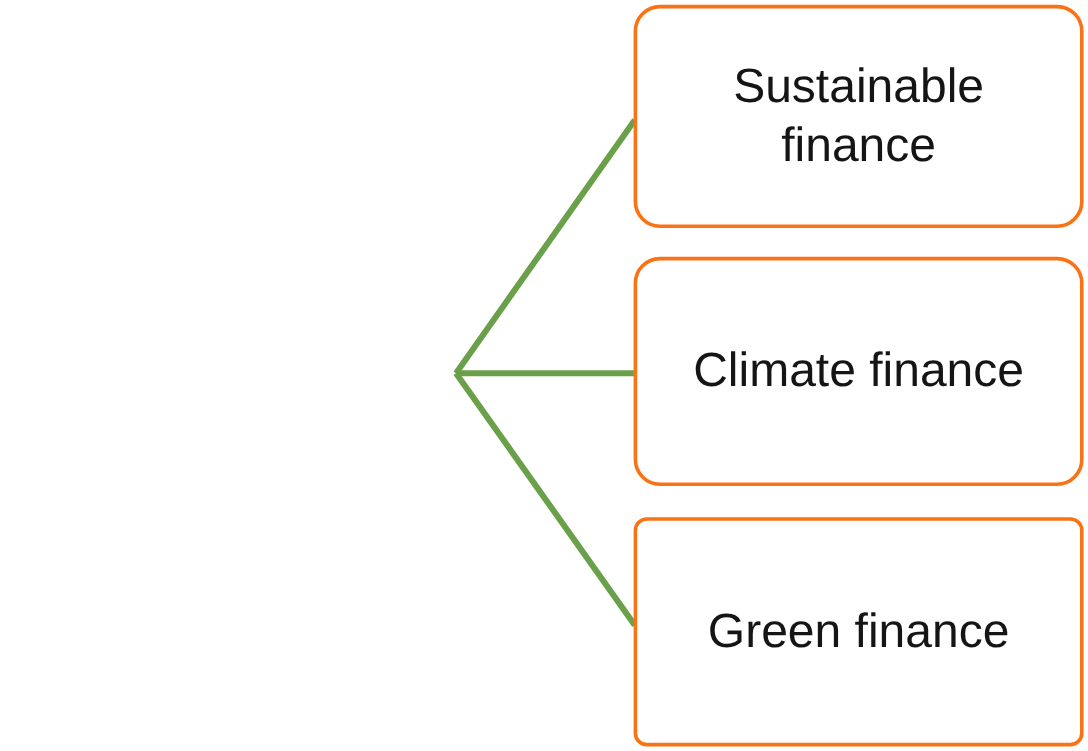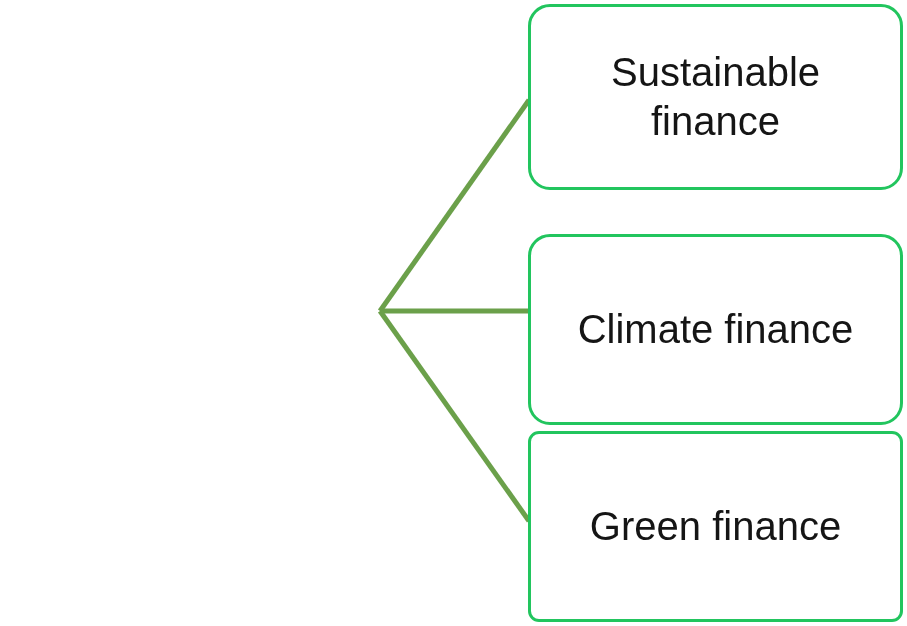--- a/index.html
+++ b/index.html
@@ -19,21 +19,21 @@
     position: absolute;
     left: 0;
     top: 0;
     width: 907px;
     height: 626px;
   }
   .node {
     position: absolute;
     box-sizing: border-box;
     background: #ffffff;
-    border: 3px solid #22c55e;
+    border: 3px solid #f97316;
     border-radius: 22px;
     display: flex;
     align-items: center;
     justify-content: center;
     text-align: center;
     color: #151515;
   }
   .node .label {
     padding: 0 14px;
     line-height: 1.22;
@@ -46,21 +46,21 @@
     font-size: 37px;
     font-weight: bold;
   }
   .child-node {
     left: 528px;
     width: 375px;
     font-size: 40px;
     font-weight: normal;
   }
   .child-0 { top: 4px;   height: 186px; }
-  .child-1 { top: 214px; height: 191px; margin-top: 20px; }
+  .child-1 { top: 214px; height: 191px; }
   .child-2 { top: 431px; height: 191px; border-radius: 11px; }
 </style>
 </head>
 <body>
 
 <div class="canvas">
 
   <svg class="connectors" viewBox="0 0 907 626" xmlns="http://www.w3.org/2000/svg">
     <line x1="380" y1="311" x2="529" y2="100" stroke="#6BA04A" stroke-width="5"></line>
     <line x1="380" y1="311" x2="529" y2="311" stroke="#6BA04A" stroke-width="5"></line>

